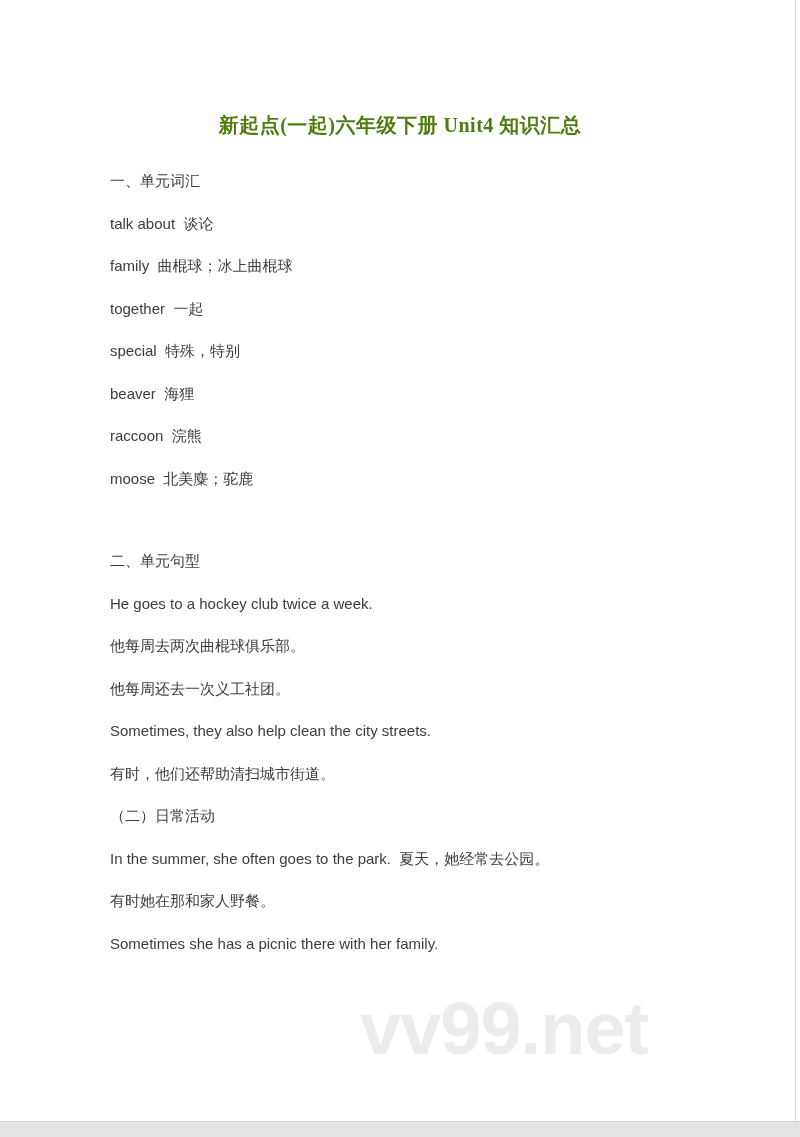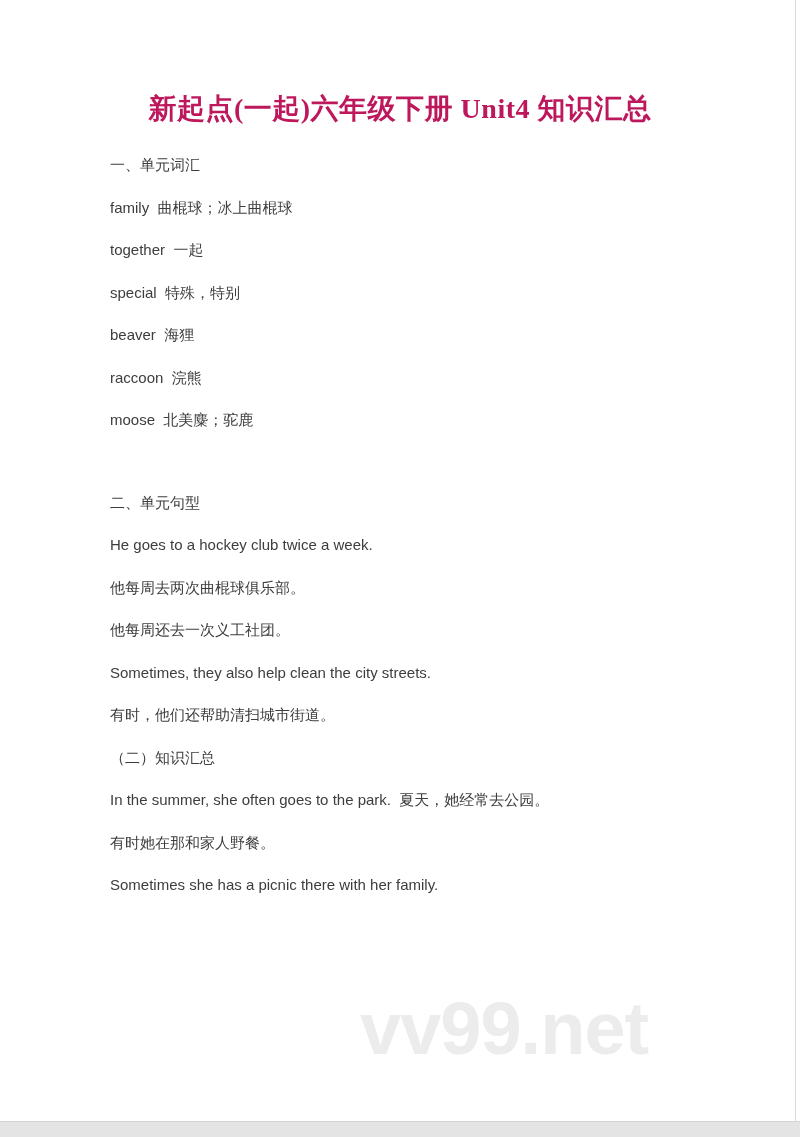--- a/index.html
+++ b/index.html
@@ -9,27 +9,27 @@
   }
   .page {
     position: relative;
     width: 800px;
     height: 1137px;
     background: #ffffff;
     overflow: hidden;
     font-family: "Liberation Sans", "DejaVu Sans", sans-serif;
   }
   .doc-title {
-    margin: 0;
+    margin: 16px;
     padding-top: 92px;
     font-family: "Liberation Serif", "DejaVu Serif", serif;
-    font-size: 28px;
+    font-size: 20px;
     line-height: 34px;
     font-weight: 700;
-    color: #be185d;
+    color: #4d7c0f;
     text-align: center;
     letter-spacing: 0.5px;
   }
   .doc-body {
     margin-top: 18px;
     padding-left: 110px;
     padding-right: 70px;
   }
   .doc-body p {
     margin: 0;
@@ -73,38 +73,39 @@
 </head>
 <body>
 
 <div class="page">
 
   <h1 class="doc-title">新起点(一起)六年级下册 Unit4  知识汇总</h1>
 
   <div class="doc-body">
     <p>一、单元词汇</p>
 
+    <p>talk about  谈论</p>
     <p>family  曲棍球；冰上曲棍球</p>
     <p>together  一起</p>
     <p>special  特殊，特别</p>
     <p>beaver  海狸</p>
     <p>raccoon  浣熊</p>
     <p>moose  北美麋；驼鹿</p>
 
     <div class="section-gap"></div>
 
     <p>二、单元句型</p>
 
     <p>He goes to a hockey club twice a week.</p>
     <p>他每周去两次曲棍球俱乐部。</p>
     <p>他每周还去一次义工社团。</p>
     <p>Sometimes, they also help clean the city streets.</p>
     <p>有时，他们还帮助清扫城市街道。</p>
 
-    <p>（二）知识汇总</p>
+    <p>（二）日常活动</p>
     <p>In the summer, she often goes to the park.  夏天，她经常去公园。</p>
     <p>有时她在那和家人野餐。</p>
     <p>Sometimes she has a picnic there with her family.</p>
   </div>
 
   <div class="watermark">vv99.net</div>
 
   <div class="right-border"></div>
   <div class="bottom-bar"></div>
 

